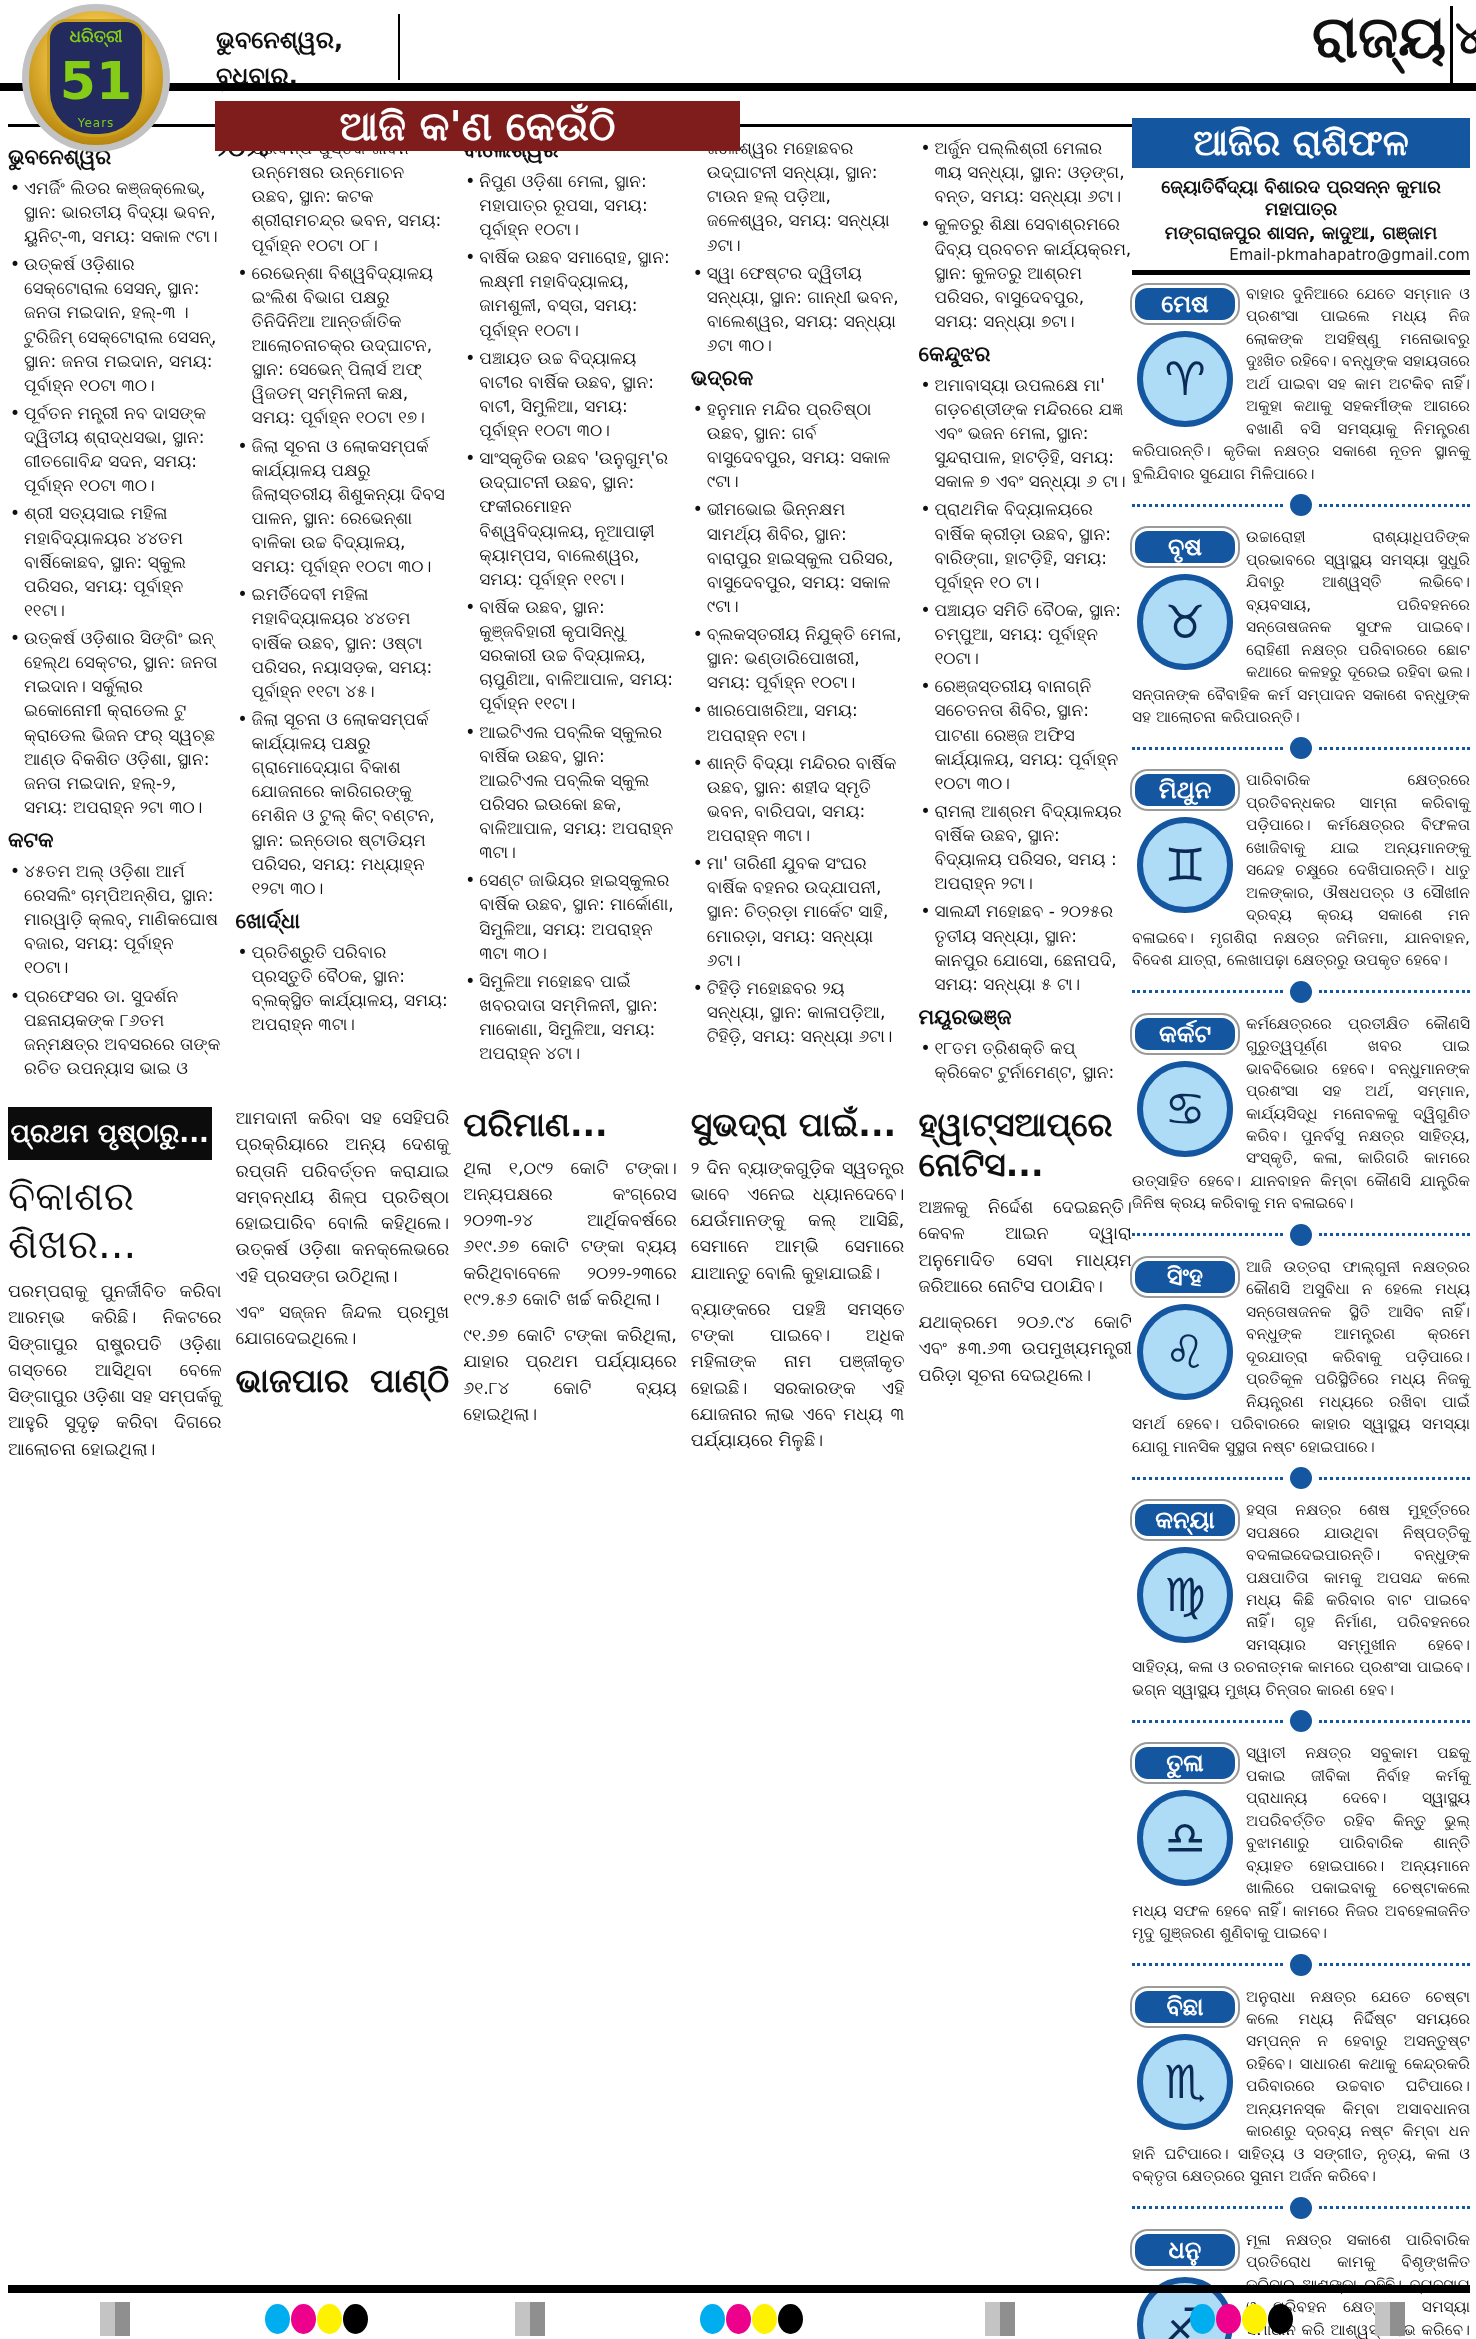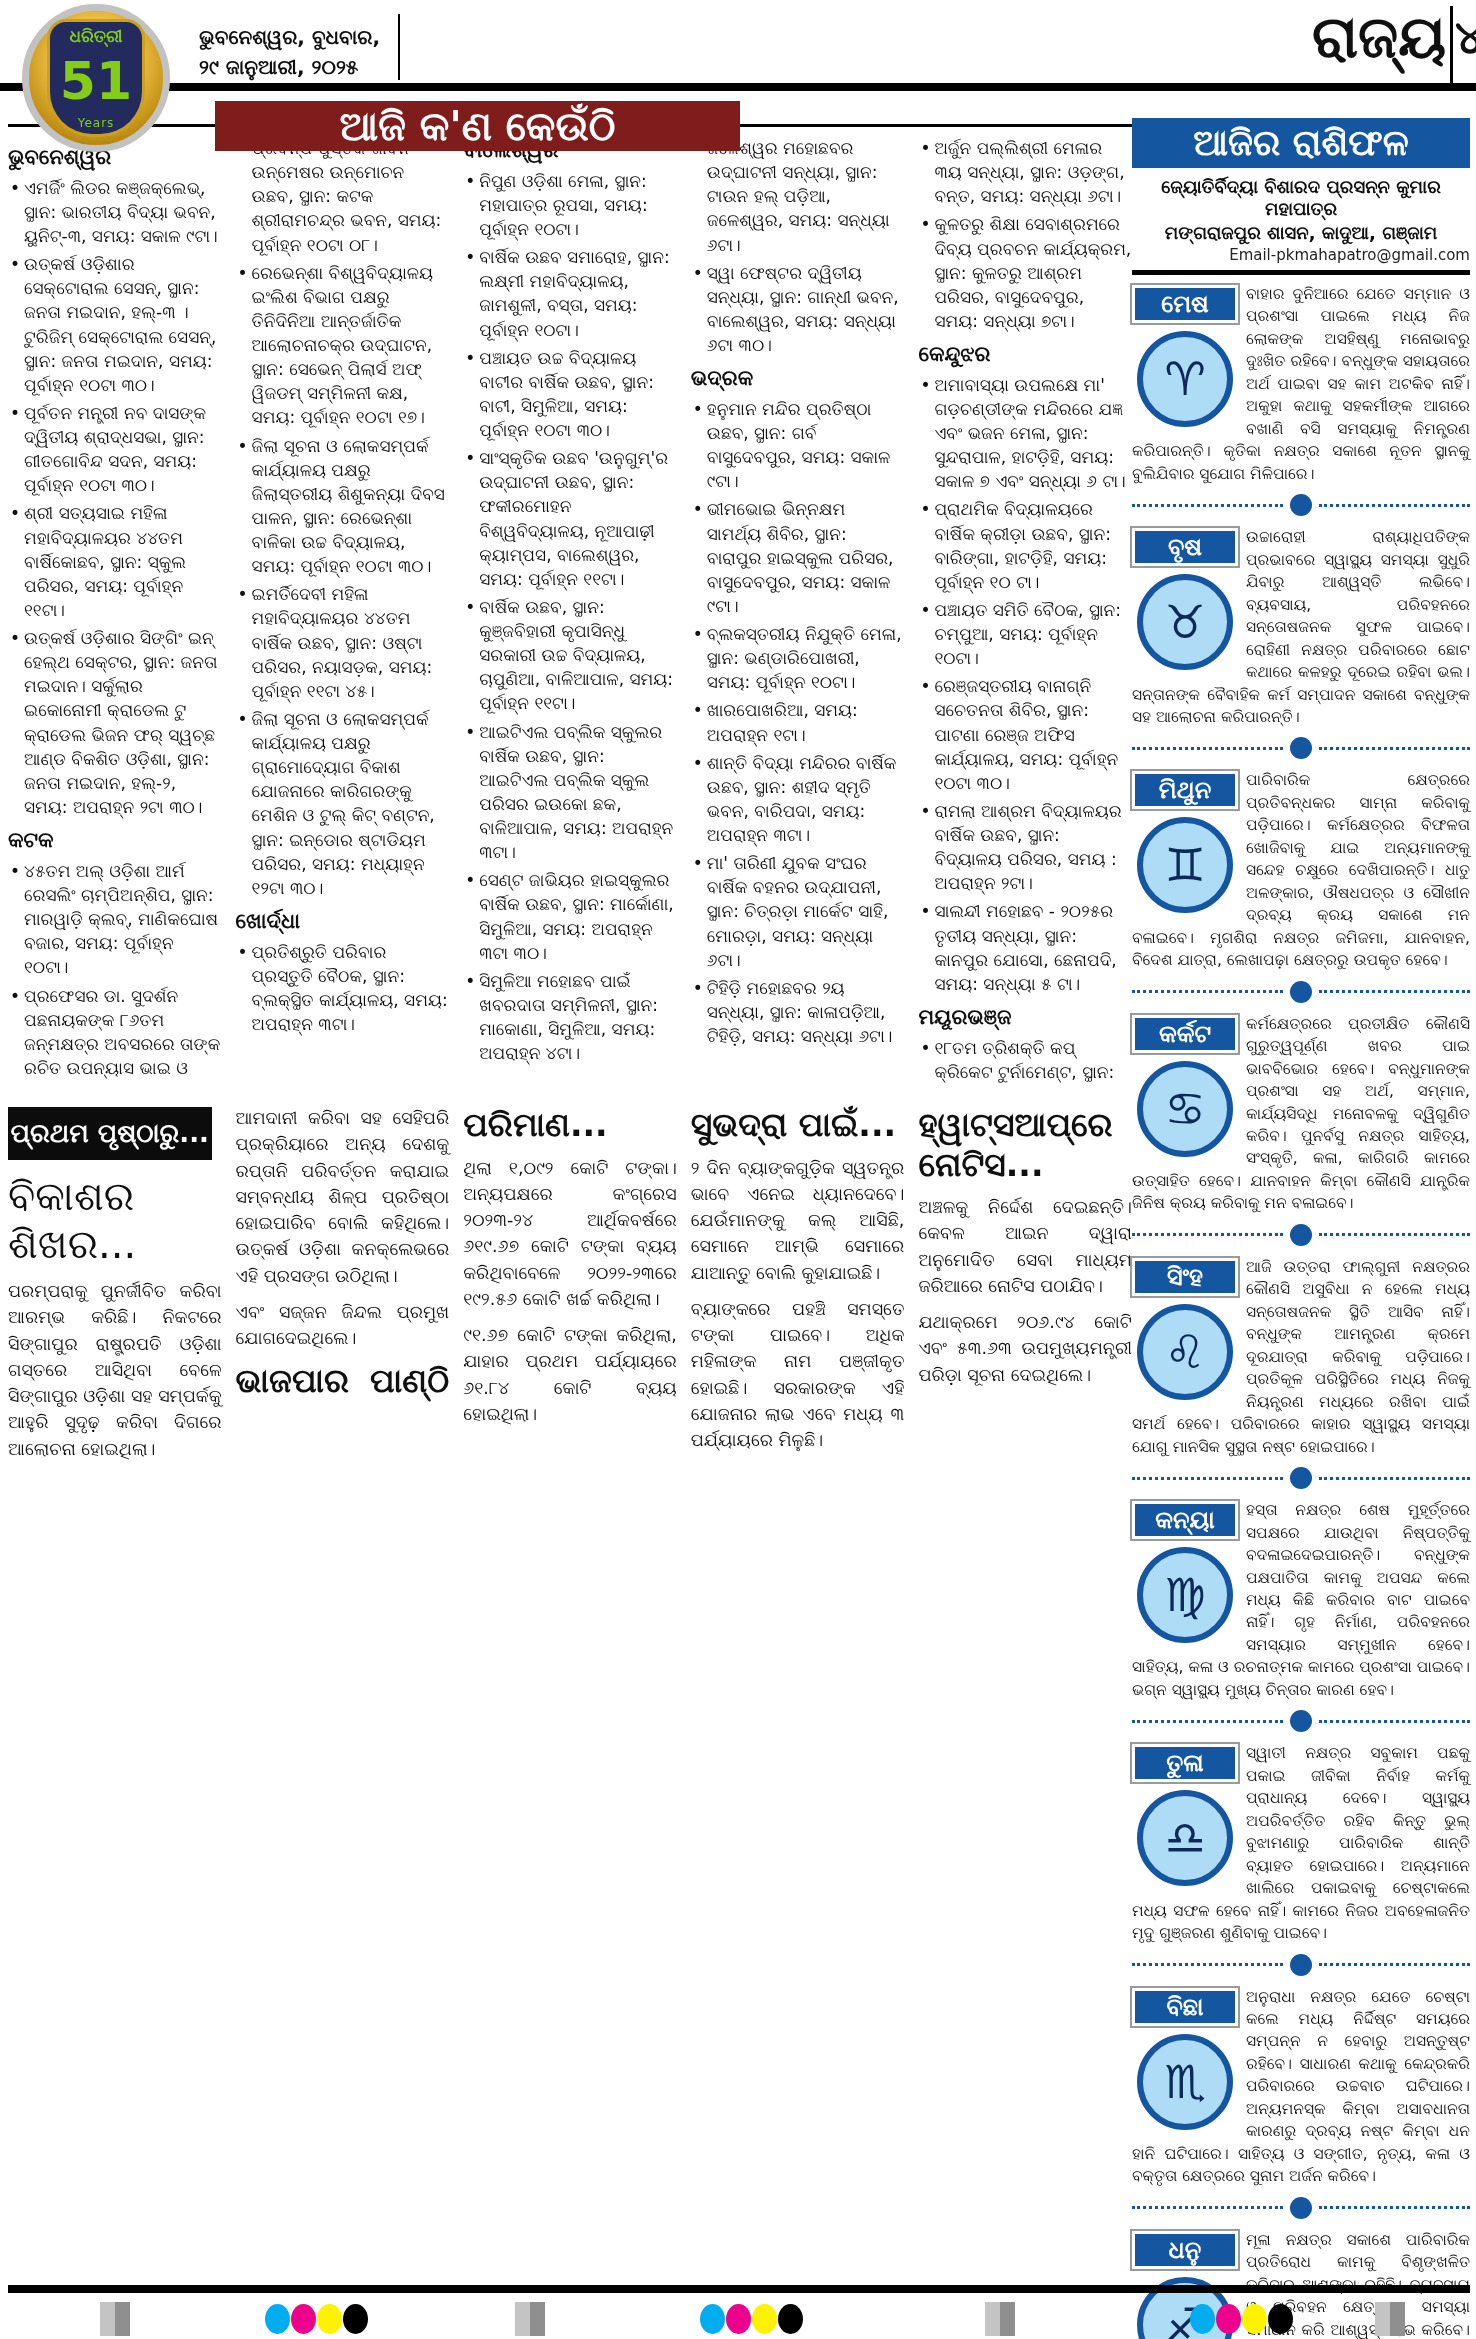--- a/index.html
+++ b/index.html
@@ -8,21 +8,21 @@
 
   
   .logo-badge{position:absolute;left:22px;top:4px;width:148px;height:148px;border-radius:50%;
       background:radial-gradient(circle at 50% 38%,#f9e08a 0%,#eec045 40%,#c08f14 72%,#8a6207 100%);
       border:7px solid #c2c2c2;box-sizing:border-box;display:flex;align-items:center;justify-content:center;z-index:20;}
   .logo-inner{width:92px;height:112px;background:#222a5e;border-radius:16px 16px 42px 42px;color:#84cc16;
       text-align:center;display:flex;flex-direction:column;justify-content:center;gap:9px;box-shadow:0 0 0 3px #caa11f;}
   .logo-paper{font-size:17px;font-weight:bold;}
   .logo-num{font-size:52px;font-weight:bold;line-height:1;}
   .logo-years{font-size:12px;letter-spacing:1px;}
-  .dateline{position:absolute;left:199px;top:22px;width:190px;font-size:20px;font-weight:bold;line-height:1.5;}
+  .dateline{position:absolute;left:216px;top:22px;width:190px;font-size:24px;font-weight:bold;line-height:1.5;}
   .mast-vrule{position:absolute;left:398px;top:14px;width:2px;height:66px;background:#000;}
   .mast-section{position:absolute;left:1296px;top:8px;width:150px;text-align:right;font-size:58px;font-weight:bold;line-height:1;}
   .mast-vrule2{position:absolute;left:1450px;top:6px;width:3px;height:80px;background:#000;}
   .mast-pagenum{position:absolute;left:1455px;top:14px;width:21px;font-size:46px;font-weight:bold;line-height:1;text-align:center;}
   .mast-rule{position:absolute;left:0;top:83px;width:1476px;height:8px;background:#000;}
 
   
   .listings-banner{position:absolute;left:215px;top:101px;width:525px;height:50px;background:#7f1d1d;color:#fff;
       display:flex;align-items:center;justify-content:center;font-size:40px;font-weight:bold;z-index:10;}
   .banner-rule-l{position:absolute;left:8px;top:124px;width:207px;height:3px;background:#000;}
@@ -45,21 +45,21 @@
   
   .horo{position:absolute;left:1132px;top:118px;width:338px;}
   .horo-banner{height:50px;background:#1456a0;color:#fff;display:flex;align-items:center;justify-content:center;
       font-size:36px;font-weight:bold;}
   .horo-by1{font-size:18px;font-weight:bold;text-align:center;margin-top:8px;}
   .horo-by2{font-size:18px;font-weight:bold;text-align:center;margin-top:2px;}
   .horo-email{font-size:15px;text-align:right;margin-top:2px;color:#222;}
   .horo-rule{height:5px;background:#000;margin-top:6px;}
   .z-entry{padding-top:8px;}
   .z-left{float:left;width:106px;margin:2px 8px 2px 0;text-align:center;}
-  .z-label{background:#1456a0;color:#fff;font-weight:bold;font-size:24px;border:3px solid #fff;border-radius:0;
+  .z-label{background:#1456a0;color:#fff;font-weight:bold;font-size:24px;border:3px solid #fff;border-radius:16px;
       box-shadow:0 0 0 2px #9a9a9a;padding:2px 2px;}
   .z-icon{width:84px;height:84px;border-radius:50%;background:#aedcf6;border:6px solid #1456a0;margin:8px auto 0;
       display:flex;align-items:center;justify-content:center;font-size:46px;color:#0b2a55;}
   .z-text{font-size:15.5px;line-height:1.45;text-align:justify;}
   .z-divider{clear:both;display:flex;align-items:center;margin:9px 0 2px;}
   .z-divider .dots{flex:1;border-bottom:3px dotted #1456a0;height:0;}
   .z-divider .dot{width:22px;height:22px;border-radius:50%;background:#1456a0;margin:0 7px;flex:0 0 auto;}
 
   
   .footer-rule{position:absolute;left:8px;top:2285px;width:1462px;height:8px;background:#000;}

